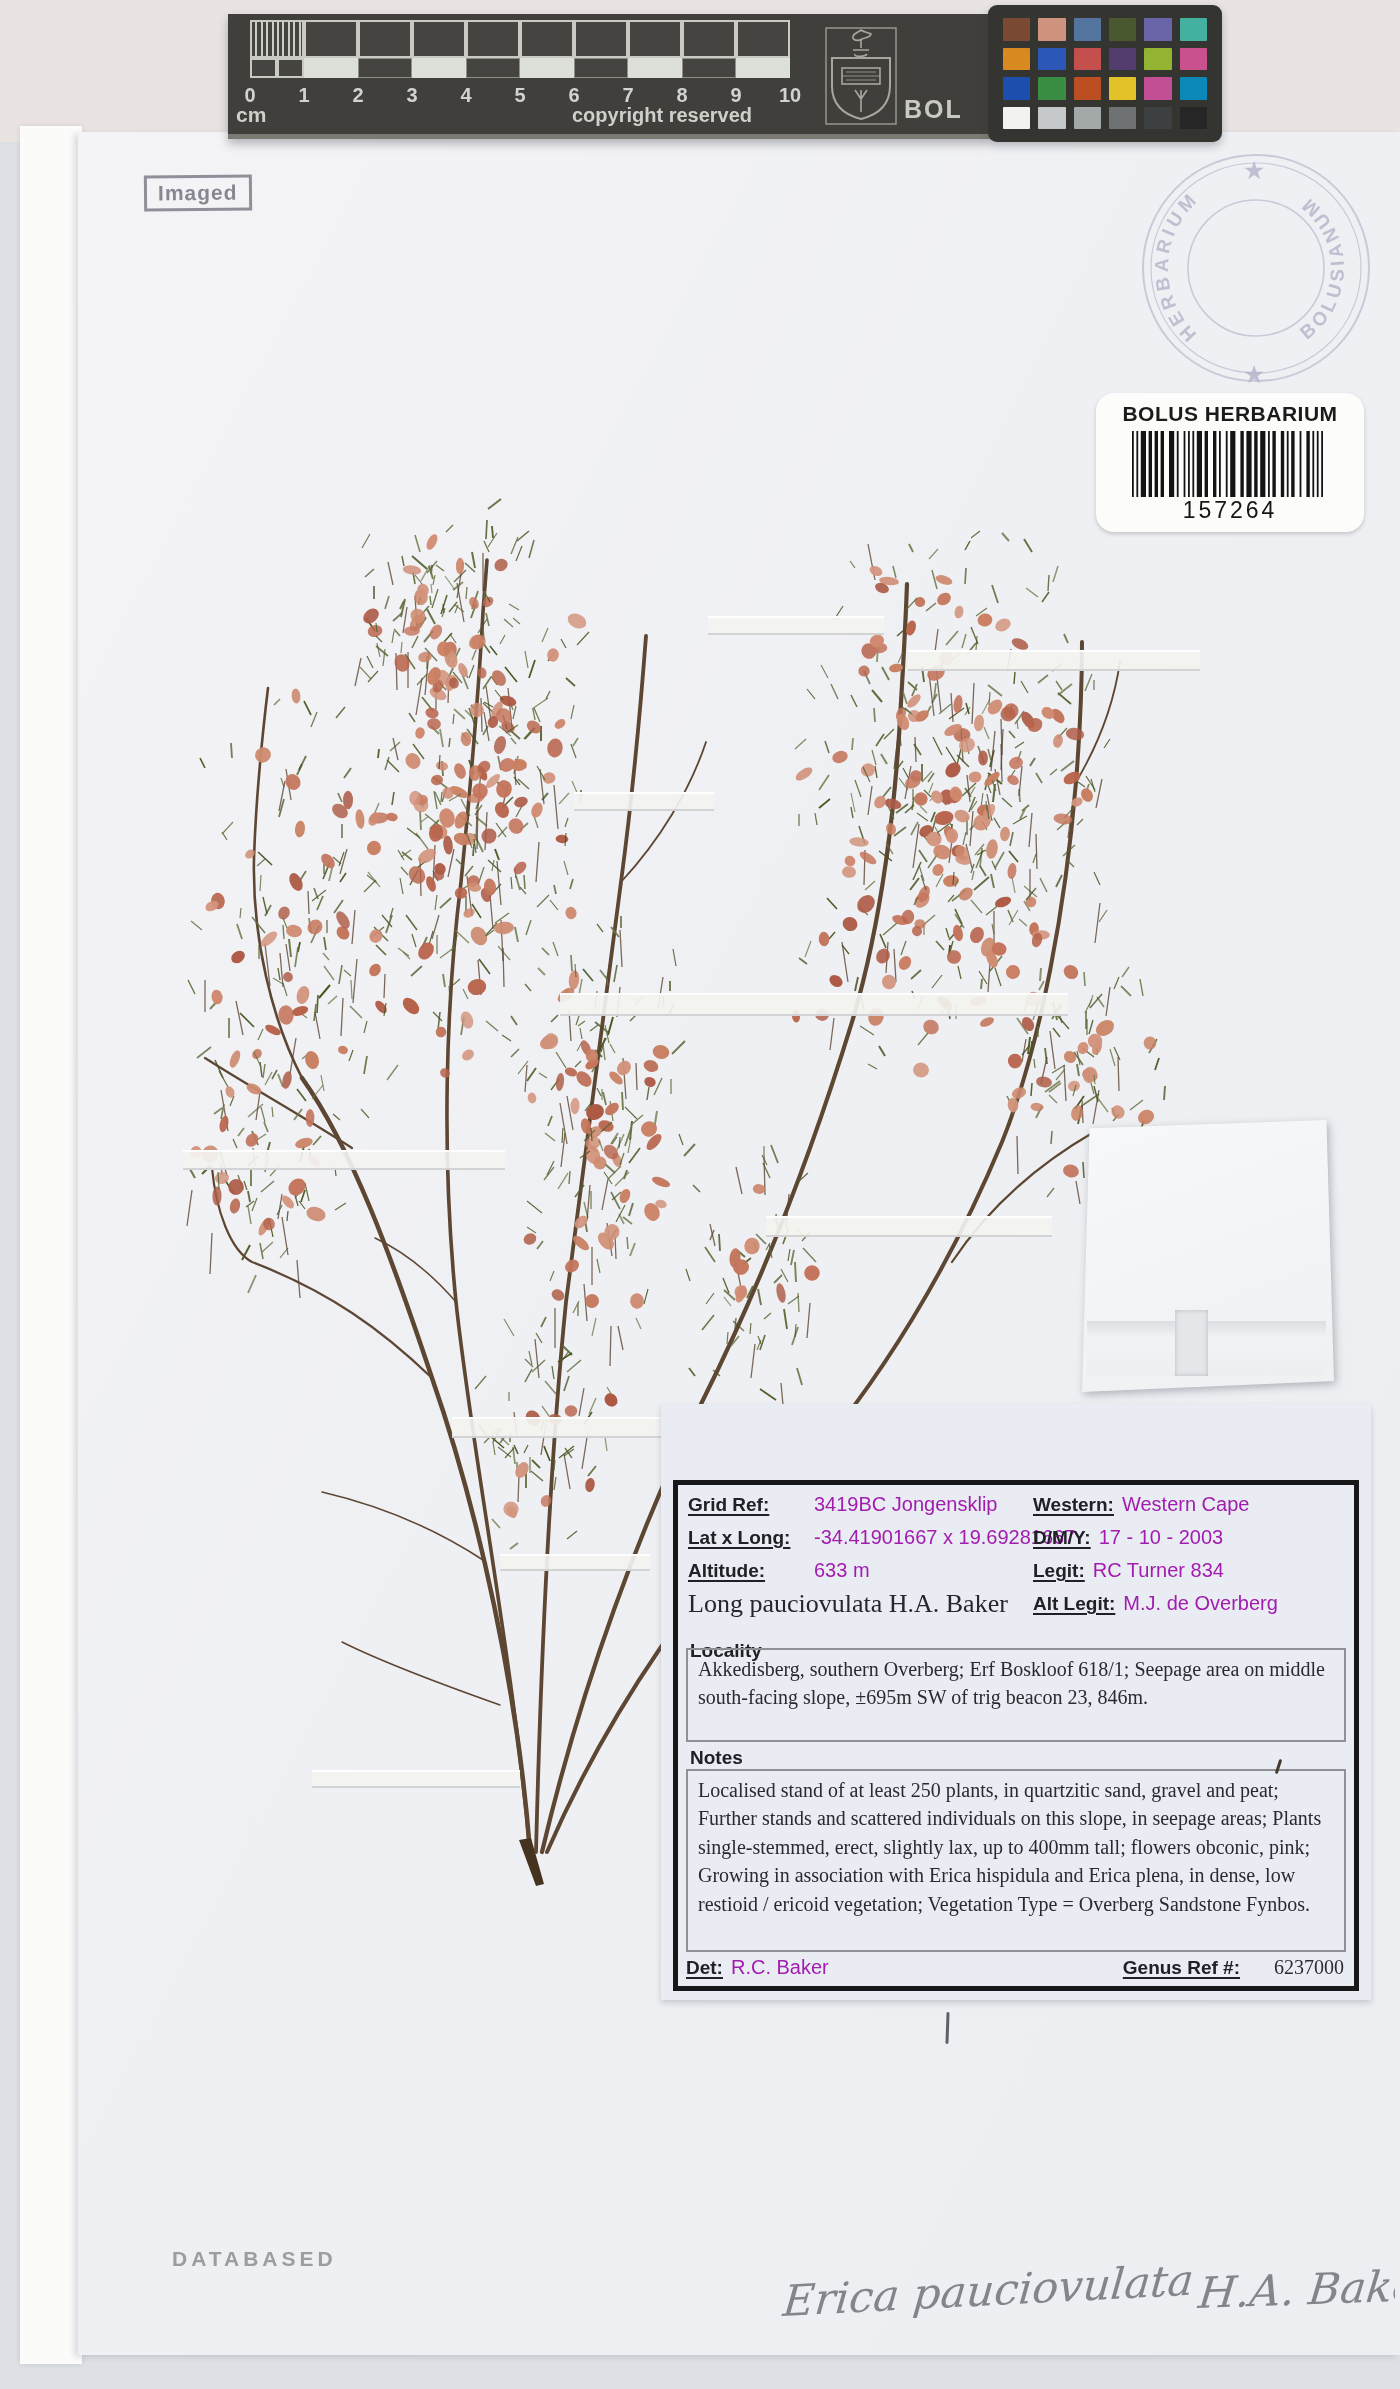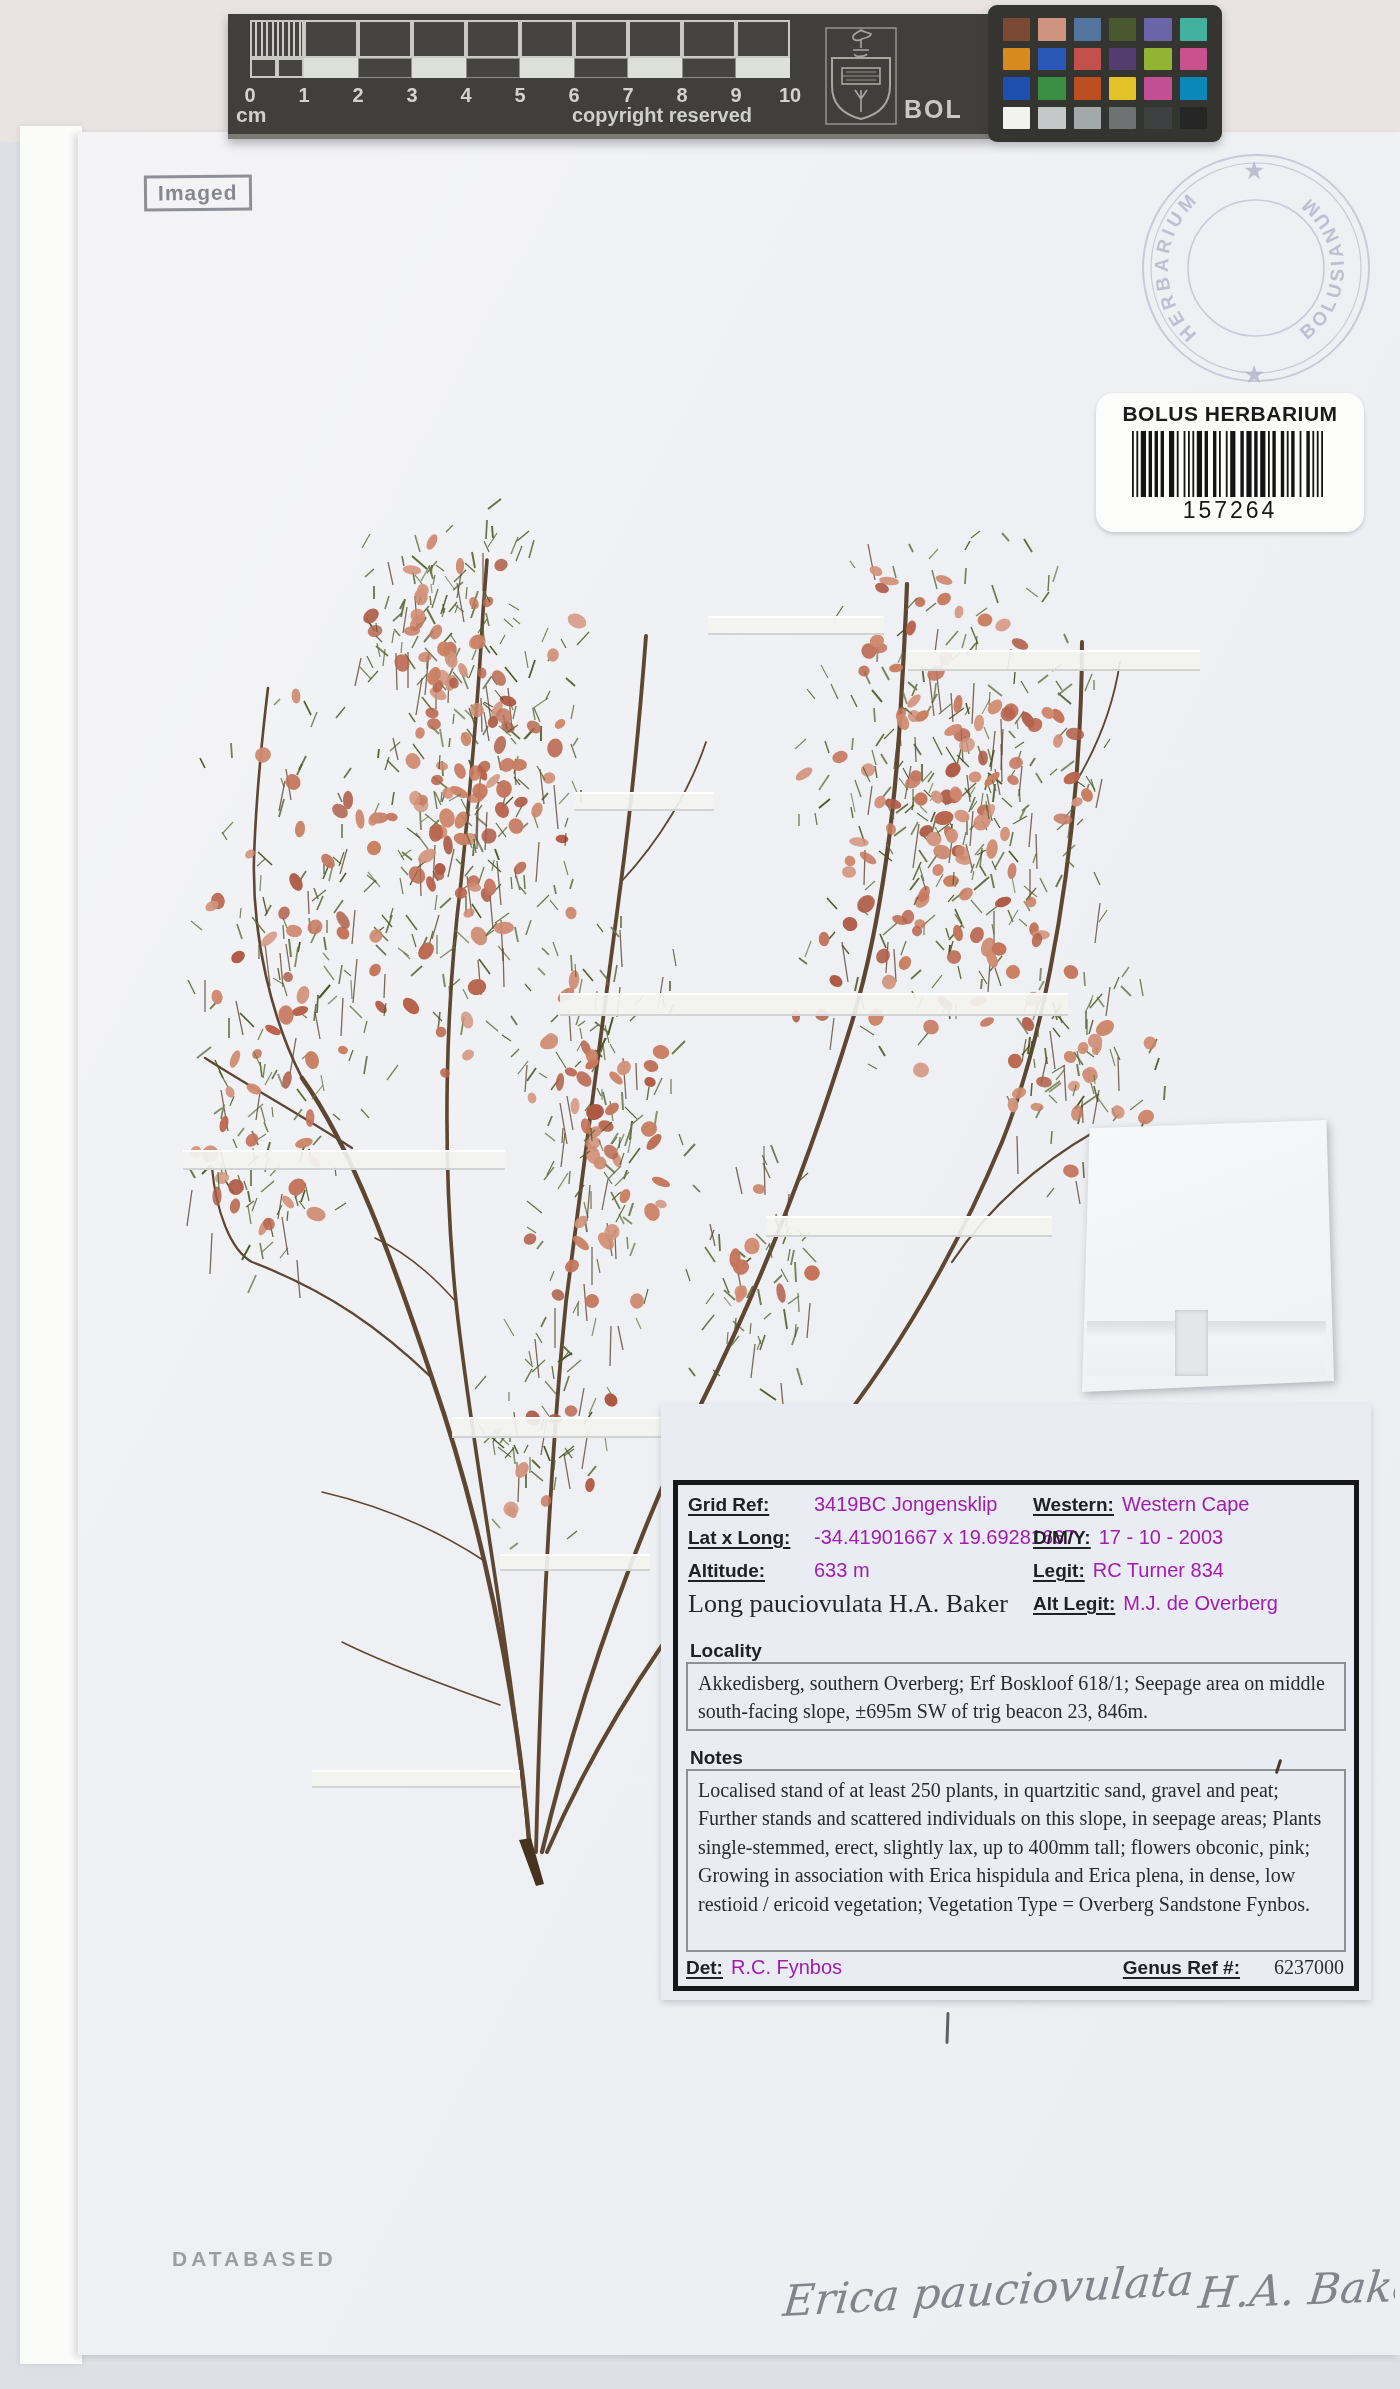--- a/index.html
+++ b/index.html
@@ -1734,27 +1734,27 @@
       <div class="frow" style="left:355px;top:74px">
         <span class="flabel">Legit:</span><span class="fvalue">RC Turner  834</span>
       </div>
       <div class="frow" style="left:355px;top:107px">
         <span class="flabel">Alt Legit:</span><span class="fvalue">M.J. de Overberg</span>
       </div>
 
       <div class="species">Long pauciovulata   H.A. Baker</div>
 
       <div class="sec-head" style="top:155px">Locality</div>
-      <div class="sec-box" style="top:177px;height:69px">Akkedisberg, southern Overberg; Erf Boskloof 618/1; Seepage area on middle south-facing slope, ±695m SW of trig beacon 23, 846m.</div>
+      <div class="sec-box" style="top:163px;height:94px">Akkedisberg, southern Overberg; Erf Boskloof 618/1; Seepage area on middle south-facing slope, ±695m SW of trig beacon 23, 846m.</div>
 
       <div class="sec-head" style="top:262px">Notes</div>
       <div class="sec-box" style="top:284px;height:183px">Localised stand of at least 250 plants, in quartzitic sand, gravel and peat; Further stands and scattered individuals on this slope, in seepage areas; Plants single-stemmed, erect, slightly lax, up to 400mm tall; flowers obconic, pink; Growing in association with Erica hispidula and Erica plena, in dense, low restioid / ericoid vegetation; Vegetation Type = Overberg Sandstone Fynbos.</div>
 
       <div class="det-row">
-        <span class="flabel">Det:</span><span class="fvalue">R.C. Fynbos</span>
+        <span class="flabel">Det:</span><span class="fvalue">R.C. Baker</span>
         <span class="det-right">
           <span class="flabel">Genus Ref #:</span><span class="genus-val">6237000</span>
         </span>
       </div>
     </div>
   </div>
 
   <div class="databased">DATABASED</div>
 
   <svg class="handwriting" width="640" height="115" viewBox="0 0 640 115">

